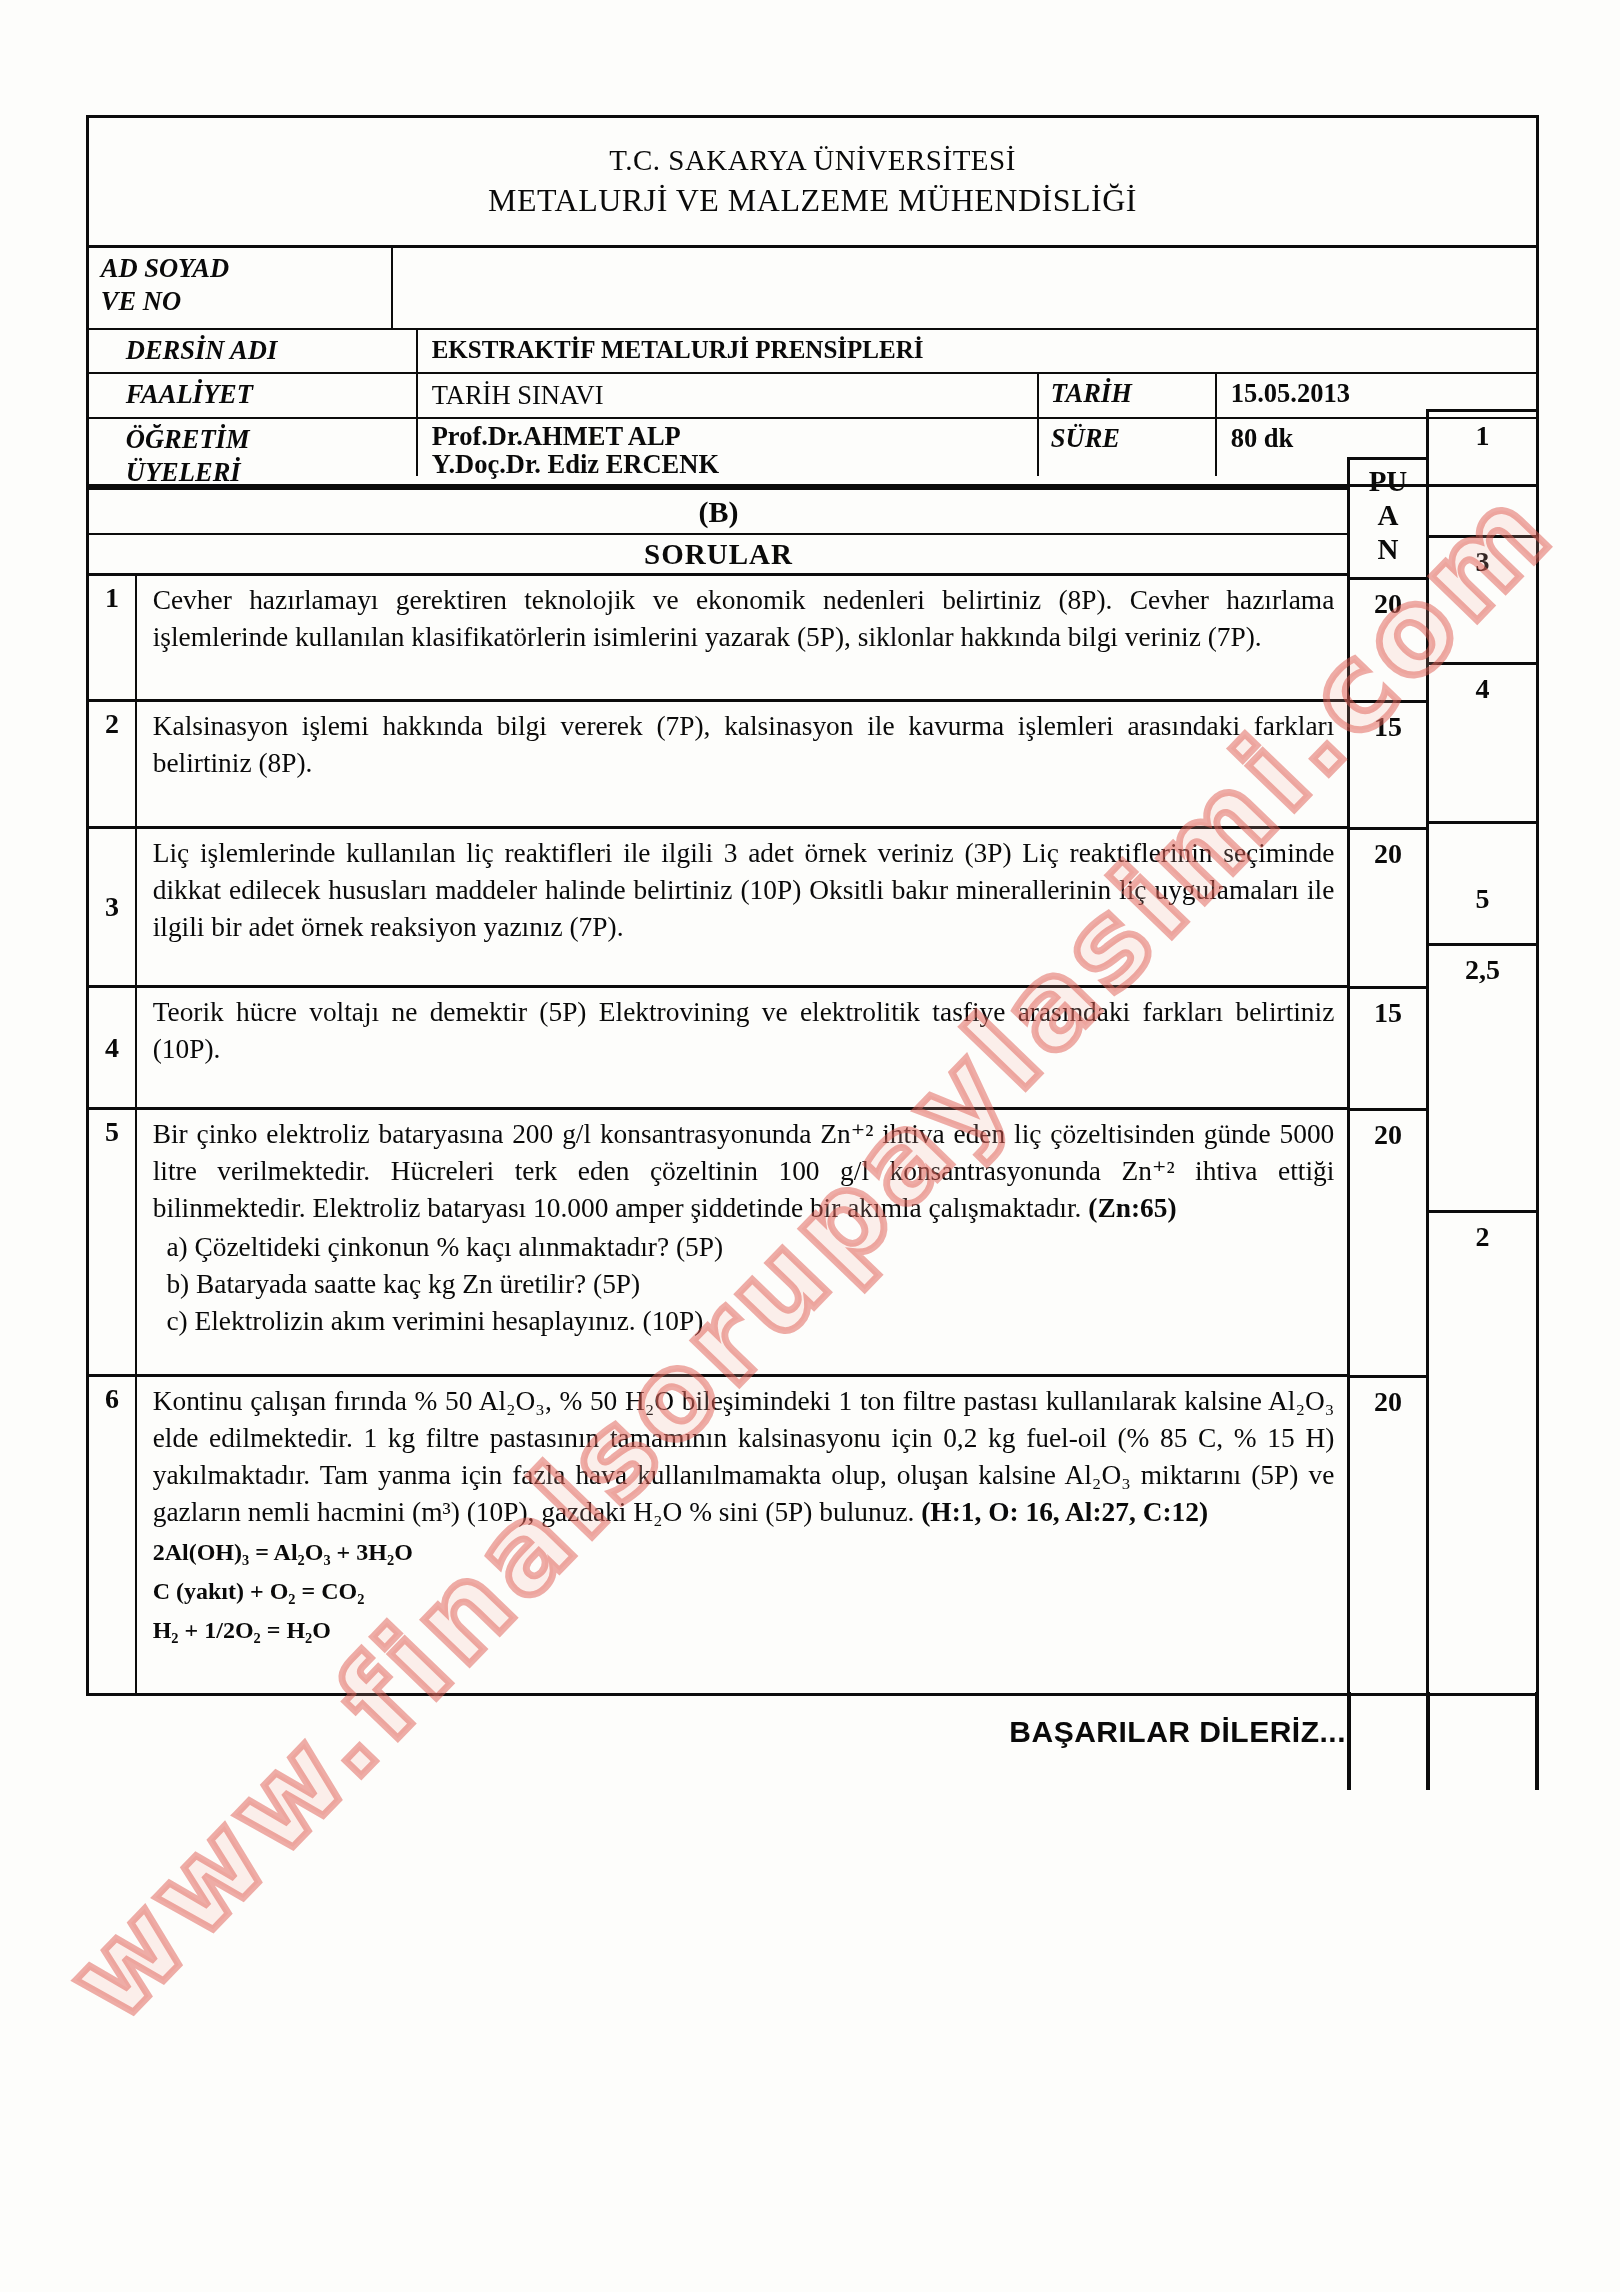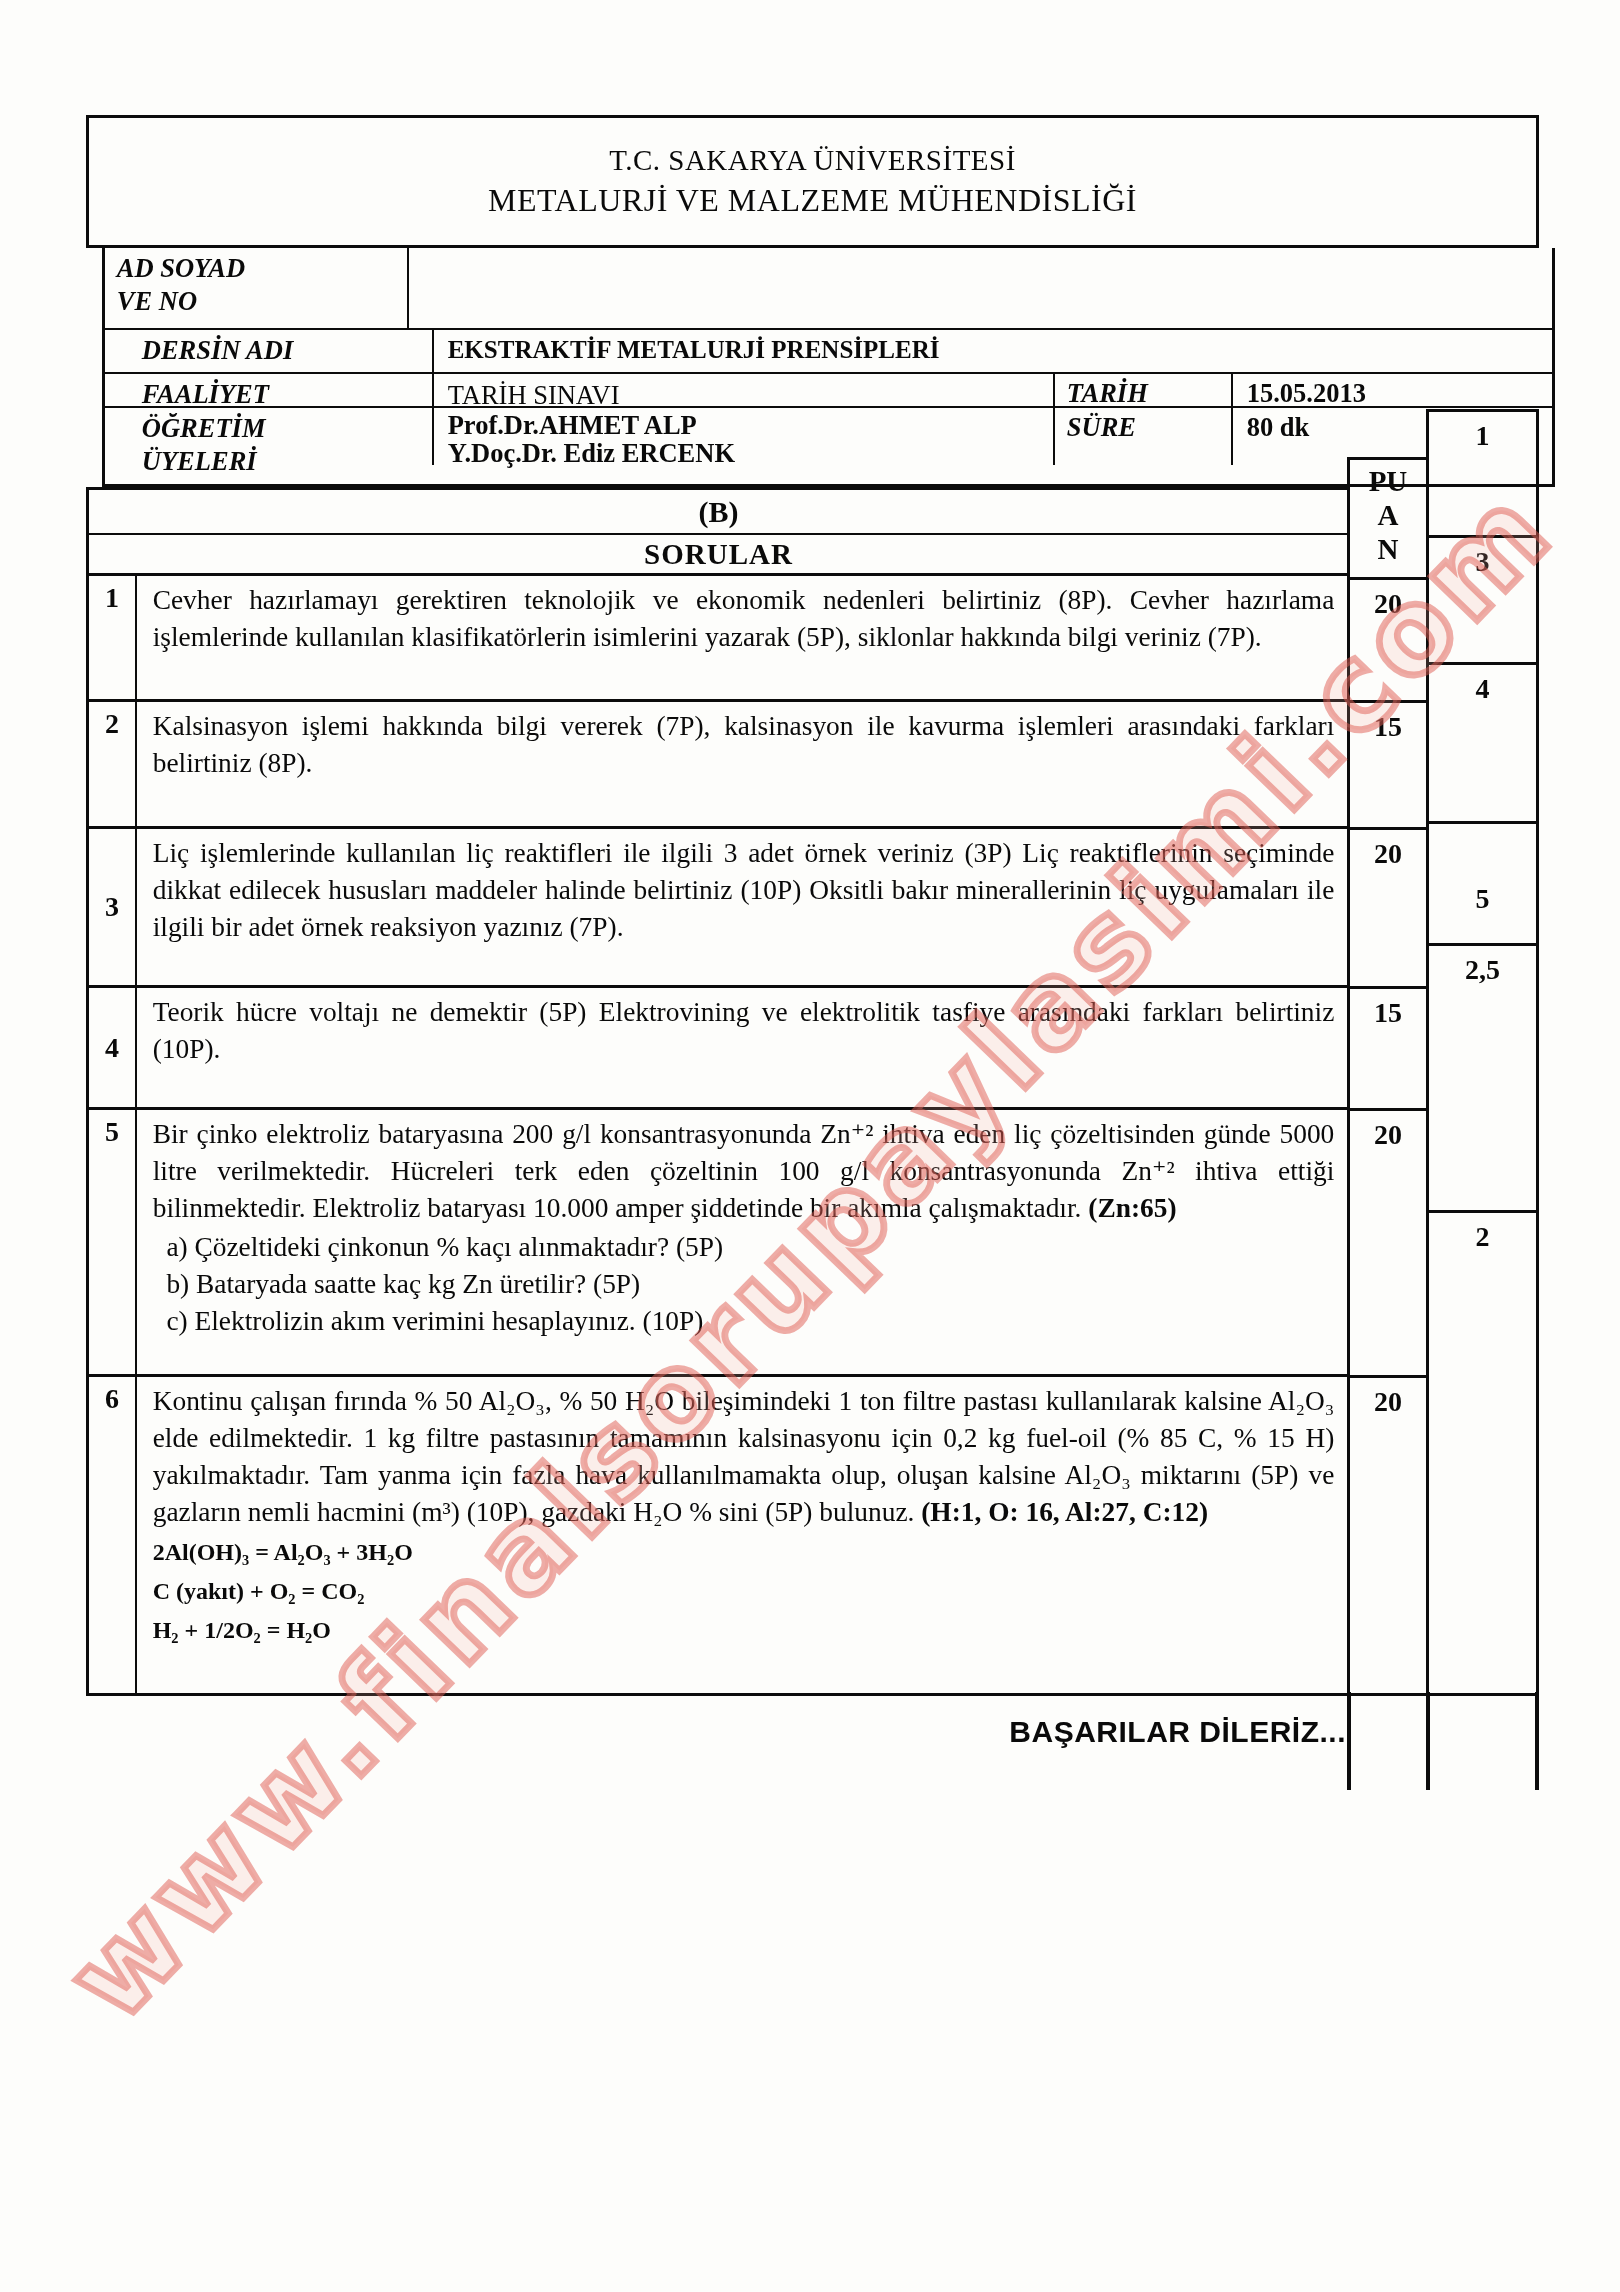--- a/index.html
+++ b/index.html
@@ -10,24 +10,24 @@
   .tbl{position:absolute;left:86px;top:115px;width:1453px;height:1666px;}
   .box{box-sizing:border-box;position:absolute;background:transparent;}
 
   
   .titlebox{left:0;top:0;width:1453px;height:133px;border:3.9px solid #0c0c0c;
     display:flex;flex-direction:column;align-items:center;justify-content:center;gap:5.9px;}
   .title1{font-size:29px;letter-spacing:0.5px;}
   .title2{font-size:32px;letter-spacing:0.5px;}
 
   
-  .infobox{left:16px;top:133px;width:1453px;height:239px;border:3.9px solid #0c0c0c;border-top:none;}
+  .infobox{left:0;top:133px;width:1453px;height:239px;border:3.9px solid #0c0c0c;border-top:none;}
   .irow{box-sizing:border-box;display:flex;width:100%;}
   .irow + .irow{border-top:2.9px solid #0c0c0c;padding-left:25px;}
-  .r1{height:80px;} .r2{height:44px;} .r3{height:34px;} .r4{height:59px;}
+  .r1{height:80px;} .r2{height:44px;} .r3{height:45px;} .r4{height:59px;}
   .lblcell{box-sizing:border-box;width:304px;border-right:2.9px solid #0c0c0c;
     padding:3.9px 0 0 11.8px;font-weight:bold;font-style:italic;font-size:26.5px;line-height:33px;}
   .valcell{box-sizing:border-box;flex:1;padding:4.9px 0 0 13.7px;font-size:25px;line-height:30px;}
   .valcell.bold{font-weight:bold;}
   .vc-mid{box-sizing:border-box;width:621px;border-right:2.9px solid #0c0c0c;padding:5.9px 0 0 13.7px;font-size:26.5px;}
   .vc-tl{box-sizing:border-box;width:178px;border-right:2.9px solid #0c0c0c;
     padding:3.9px 0 0 11.8px;font-weight:bold;font-style:italic;font-size:26.5px;}
   .vc-tv{box-sizing:border-box;flex:1;padding:3.9px 0 0 13.7px;font-weight:bold;font-size:26.5px;}
 
   

